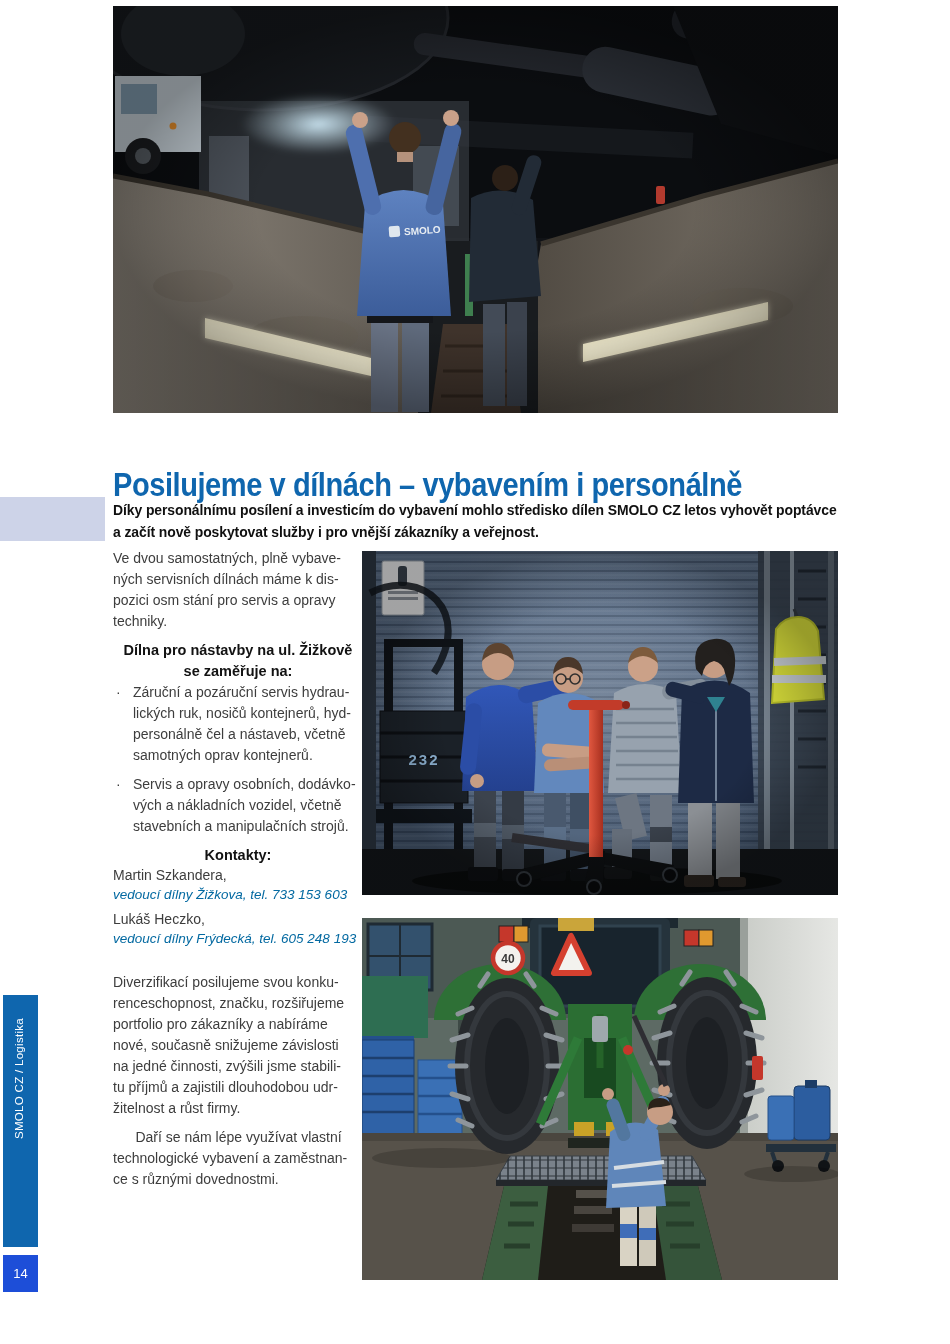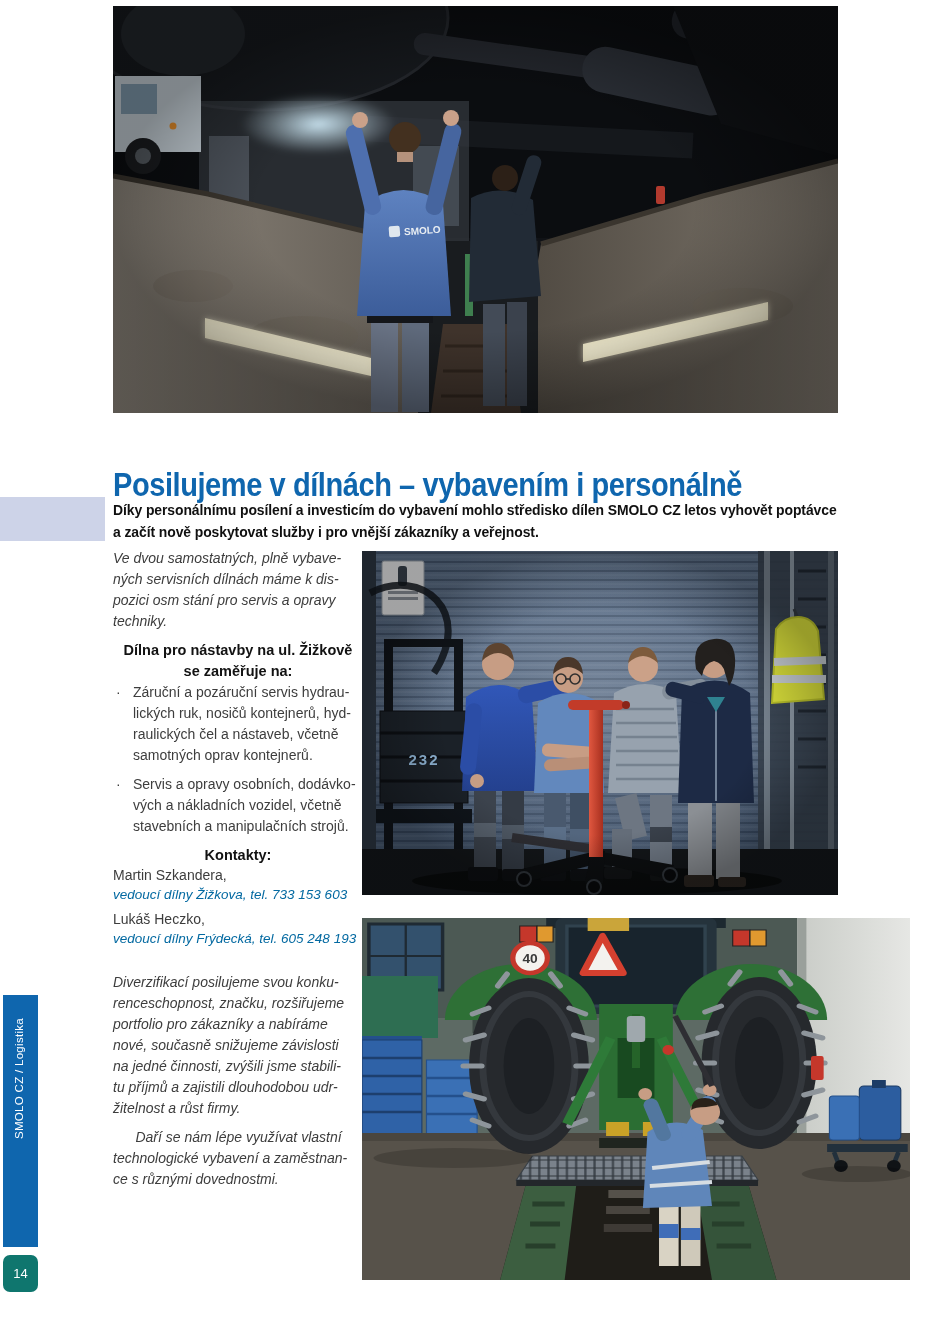--- a/index.html
+++ b/index.html
@@ -9,30 +9,30 @@
   .band{position:absolute;left:0;top:497px;width:105px;height:44px;}
   .vbar{position:absolute;left:3px;top:995px;width:35px;height:252px;}
   .vlabel{position:absolute;left:13px;top:1139px;transform-origin:0 0;transform:rotate(-90deg);
           color:#fff;font-size:11.5px;letter-spacing:.3px;white-space:nowrap;}
   .pagenum{position:absolute;left:3px;top:1255px;width:35px;height:37px;color:#fff;
            display:flex;align-items:center;justify-content:center;font-size:13px;}
   
   .photo{position:absolute;overflow:hidden;background:#222;}
   .photo-top{left:113px;top:6px;width:725px;height:407px;}
   .photo-mid{left:362px;top:551px;width:476px;height:344px;}
-  .photo-bottom{left:362px;top:918px;width:548px;height:362px;}
+  .photo-bottom{left:362px;top:918px;width:476px;height:362px;}
   .photo svg{display:block;width:100%;height:100%;}
   
   .headline{position:absolute;left:113px;top:444px;width:860px;font-size:33px;font-weight:700;
             letter-spacing:-.5px;white-space:nowrap;transform:scaleX(.88);transform-origin:left top;}
   .lead{position:absolute;left:113px;top:499px;width:840px;font-size:15px;font-weight:700;color:#101010;
         line-height:22px;white-space:pre-line;transform:scaleX(.93);transform-origin:left top;letter-spacing:-.1px;}
   
   .col{position:absolute;left:113px;top:548px;width:250px;color:#3d3d3d;font-size:14px;line-height:21px;}
-  .col p{margin:0 0 8px 0;white-space:pre-line;font-style:italic;}
+  .col p{margin:0 0 8px 0;white-space:pre-line;}
   .col h3{margin:0;font-size:14.5px;line-height:21px;color:#121212;white-space:pre-line;font-weight:700;text-align:center;}
   .bullet{position:relative;padding-left:20px;margin:0 0 8px 0;}
   .bullet .mk{position:absolute;left:3px;top:0;}
   .bullet .bt{white-space:pre-line;display:block;}
   .contacts{margin:0 0 24px 0;}
   .cname{font-size:14px;line-height:19px;color:#3d3d3d;}
   .crole{font-size:13.5px;line-height:19px;font-style:italic;color:#0369a1;margin-bottom:6px;}
   .p-indent{margin:0;text-indent:1.6em;white-space:pre-line;}
 </style>
 </head>
@@ -144,21 +144,21 @@
     <p>Ve dvou samostatných, plně vybave-
 ných servisních dílnách máme k dis-
 pozici osm stání pro servis a opravy
 techniky.</p>
     <h3>Dílna pro nástavby na ul. Žižkově
 se zaměřuje na:</h3>
     <div class="bullet">
       <span class="mk">·</span>
       <span class="bt">Záruční a pozáruční servis hydrau-
 lických ruk, nosičů kontejnerů, hyd-
-raulických čel a nástaveb, včetně
+personálně čel a nástaveb, včetně
 samotných oprav kontejnerů.</span>
     </div>
     <div class="bullet">
       <span class="mk">·</span>
       <span class="bt">Servis a opravy osobních, dodávko-
 vých a nákladních vozidel, včetně
 stavebních a manipulačních strojů.</span>
     </div>
     <h3>Kontakty:</h3>
     <div class="contacts">
@@ -431,17 +431,17 @@
           <circle cx="462" cy="248" r="6" fill="#101316"></circle>
       </g>
       <ellipse cx="80" cy="240" rx="70" ry="10" fill="#000" opacity=".18"></ellipse>
       <ellipse cx="430" cy="256" rx="48" ry="8" fill="#000" opacity=".18"></ellipse>
     </svg>
   </div>
 
   <div class="vbar" style="background:#0f66ae;"></div>
   <div class="vlabel">SMOLO CZ / Logistika</div>
 
-  <div class="pagenum" style="background:#0f766e;border-radius:7px;">
+  <div class="pagenum" style="background:#1d4ed8;">
     <span>14</span>
   </div>
 
 </div>
 
 </body></html>

